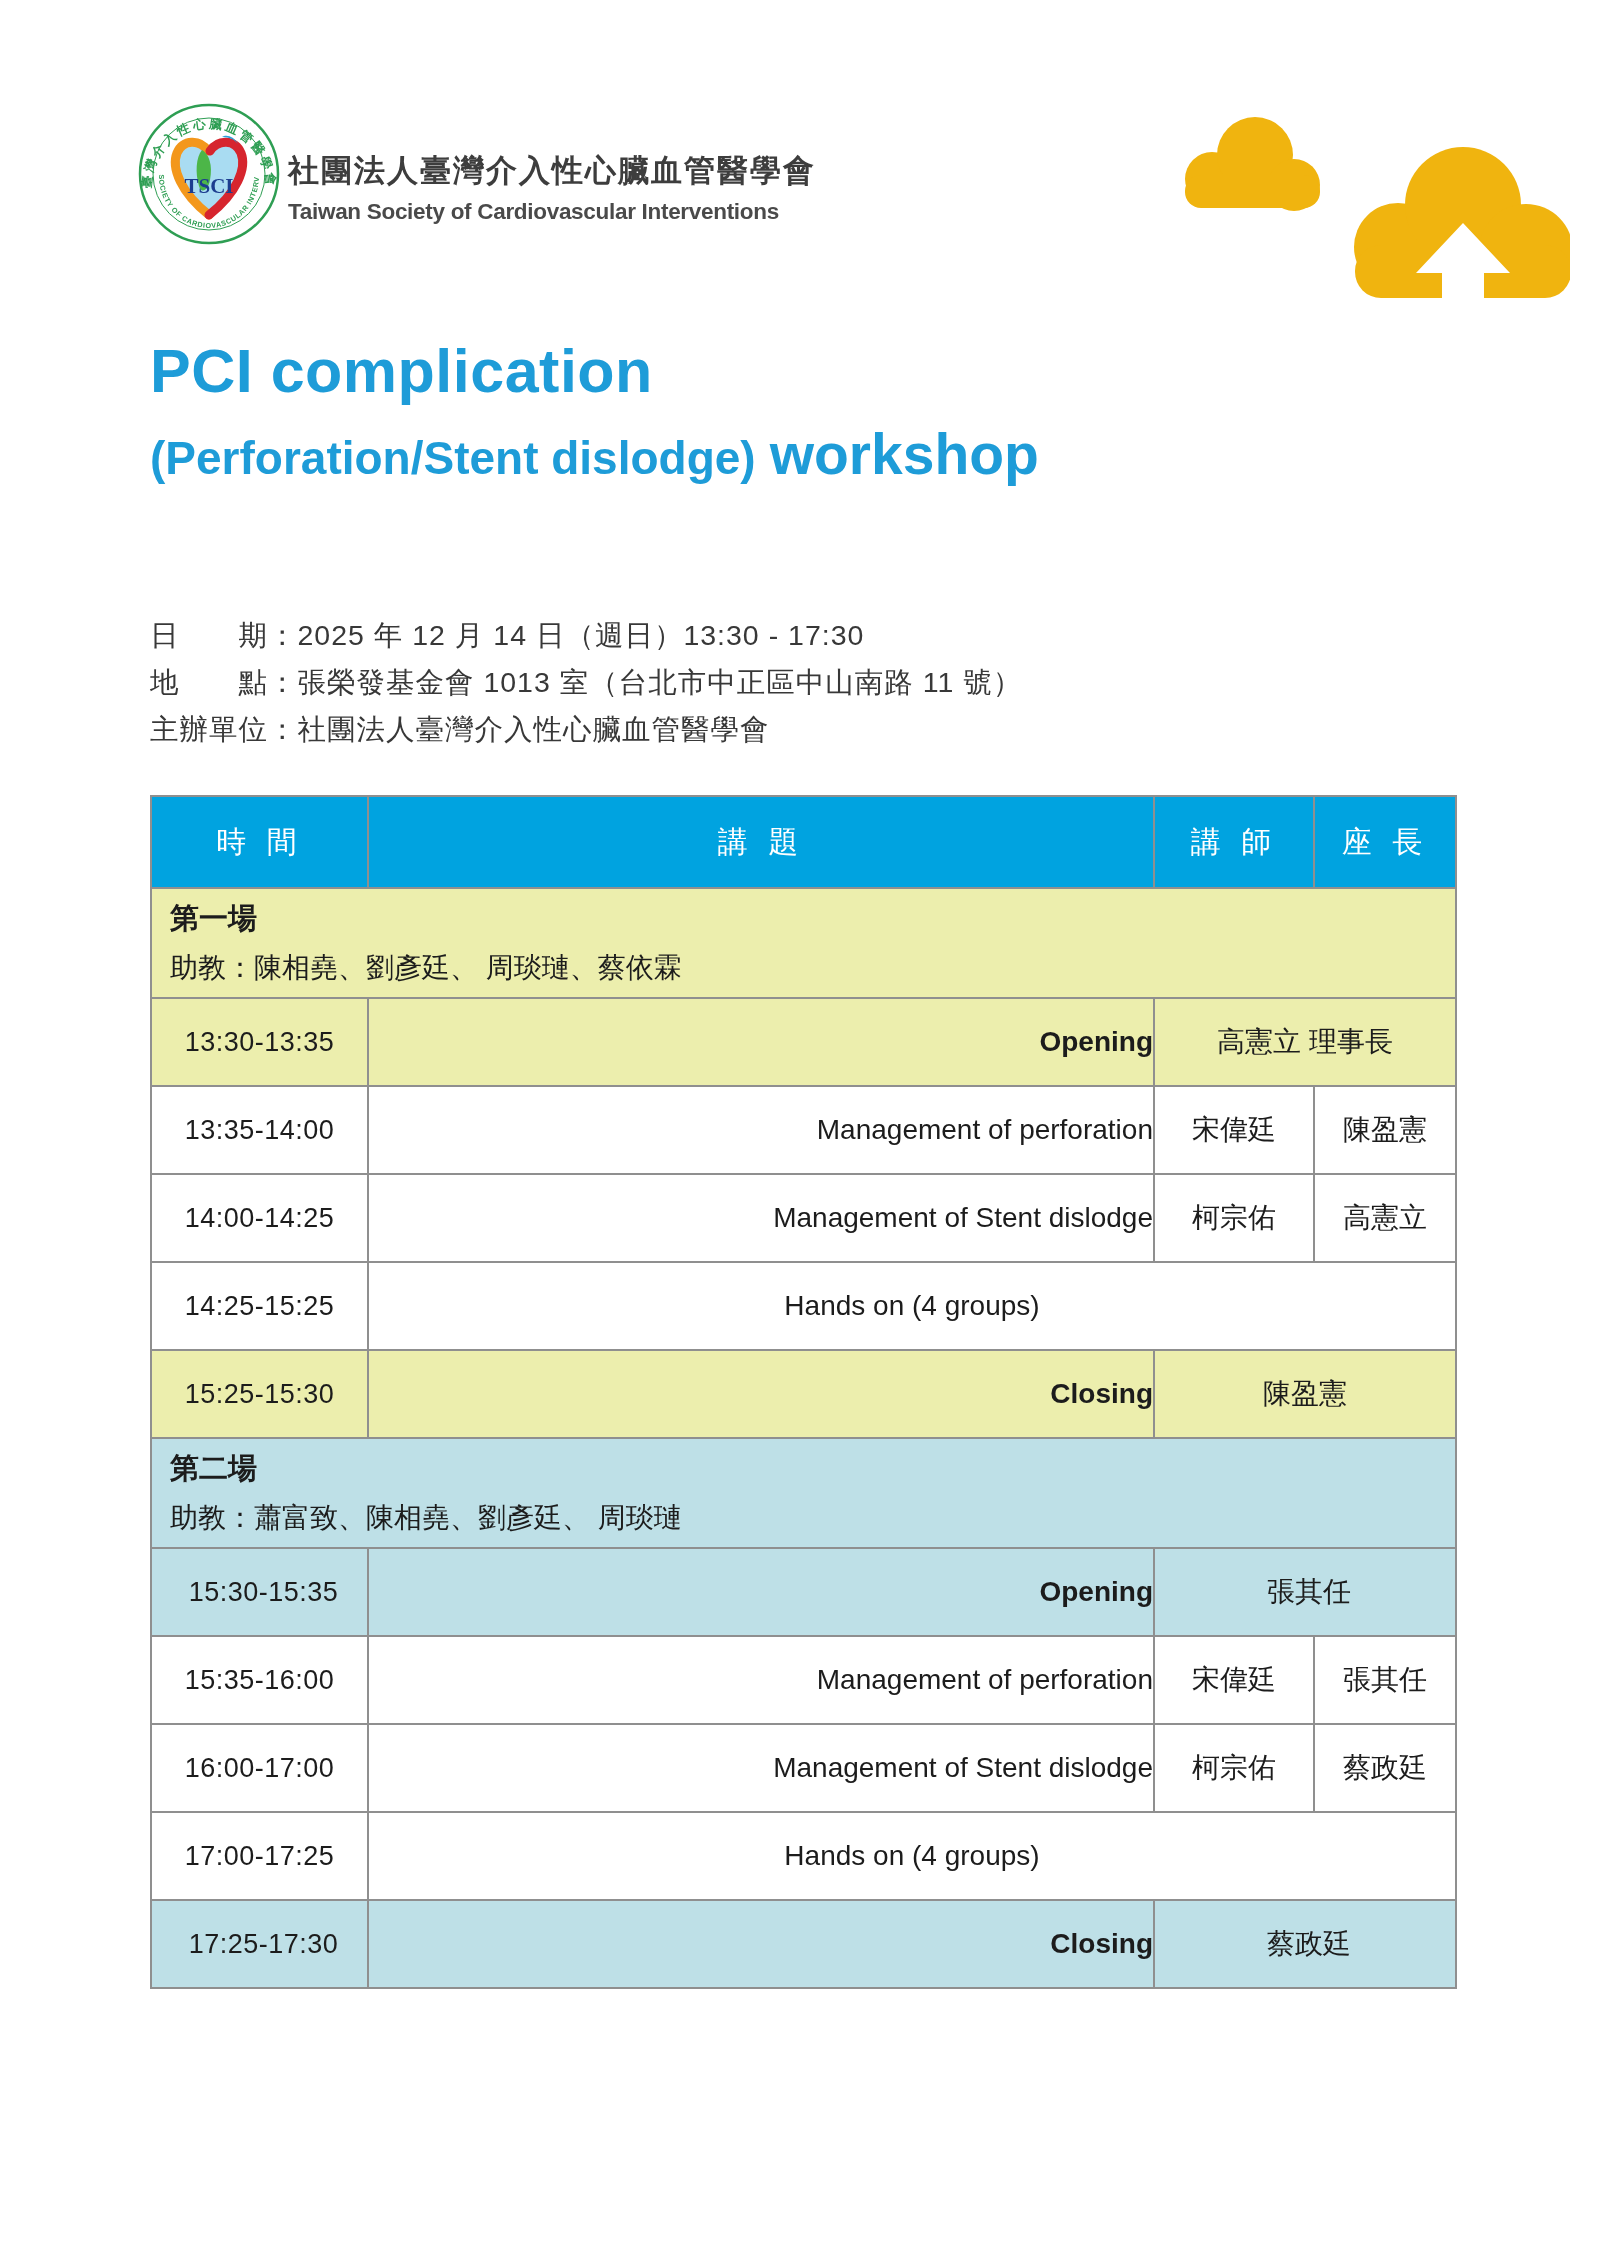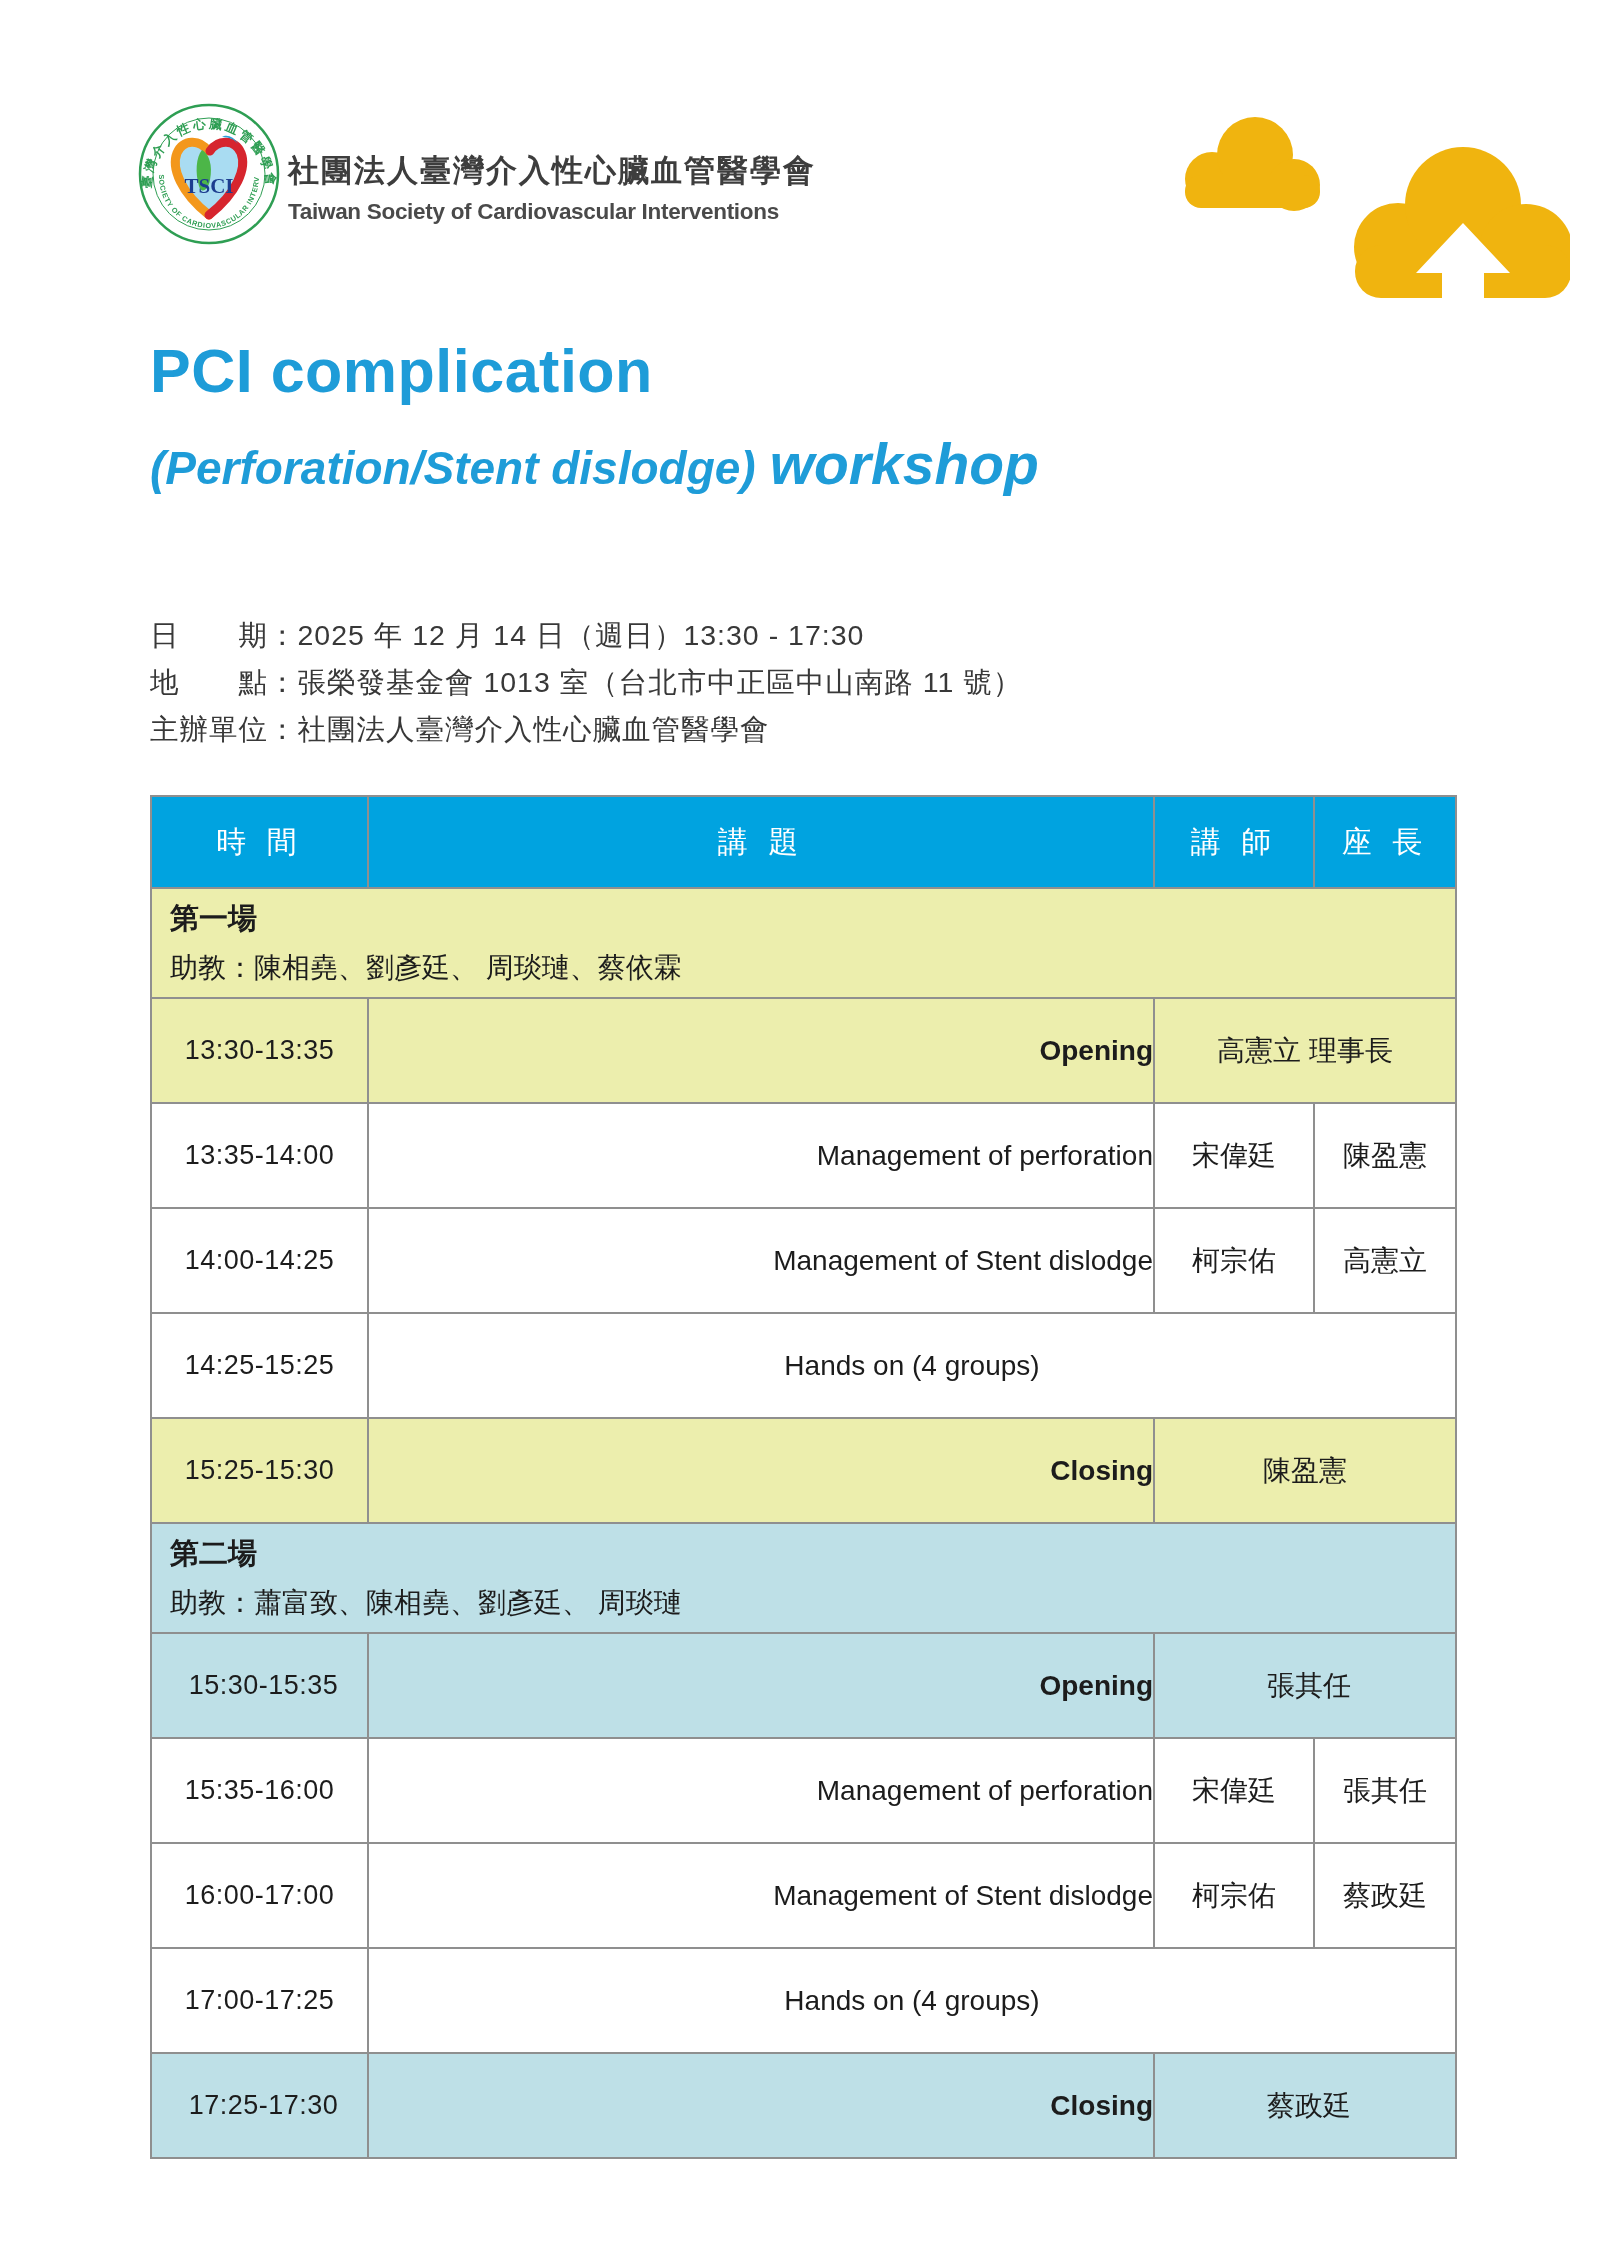--- a/index.html
+++ b/index.html
@@ -19,39 +19,39 @@
   }
   
   .logo{position:absolute;left:138px;top:96px;width:142px;height:152px;}
   .org-names{position:absolute;left:288px;top:150px;}
   .org-zh{font-size:31px;font-weight:700;color:#3d3d3d;letter-spacing:2px;}
   .org-en{font-size:22.5px;font-weight:700;color:#4a4a4a;margin-top:7px;letter-spacing:-0.3px;}
   .clouds{position:absolute;left:1160px;top:95px;width:410px;height:210px;}
   
   .title-block{position:absolute;left:150px;top:336px;color:var(--title-blue);}
   .title-line1{font-size:61px;font-weight:700;letter-spacing:0.5px;}
-  .title-line2{margin-top:25px;font-weight:700;font-style:italic;}
+  .title-line2{margin-top:15px;font-weight:700;}
   .title-paren{font-size:46px;}
   .title-word{font-size:57px;margin-left:14px;}
   
   .info-block{position:absolute;left:150px;top:612px;font-size:28.5px;color:#383838;}
   .info-line{line-height:47px;letter-spacing:1px;}
   
   .schedule{position:absolute;left:150px;top:795px;width:1305px;border-collapse:collapse;table-layout:fixed;}
   .schedule td{border:2px solid var(--border);font-size:28px;color:#1c1c1c;vertical-align:middle;}
   .schedule tr.head td{
     background:var(--header-blue);color:#ffffff;height:92px;
     text-align:center;font-size:30px;font-weight:400;letter-spacing:6px;
   }
   tr.sec td{height:108px;padding:10px 0 10px 18px;}
   .sec-name{font-size:29px;font-weight:700;margin-bottom:10px;}
   .sec-assist{font-size:28px;font-weight:400;}
   .bg1 td{background:var(--sec1-bg);}
   .bg2 td{background:var(--sec2-bg);padding-left:8px;}
-  td.time{height:105px;text-align:center;font-size:27px;letter-spacing:0.5px;}
+  td.time{height:88px;text-align:center;font-size:27px;letter-spacing:0.5px;}
   td.topic{text-align:right;}
   td.topic.bold{font-weight:700;}
   td.center{text-align:center;padding-left:0;}
   td.person{text-align:center;}
 </style>
 </head>
 <body>
 
 <svg class="logo" viewBox="0 0 142 152" aria-hidden="true">
   <defs>

